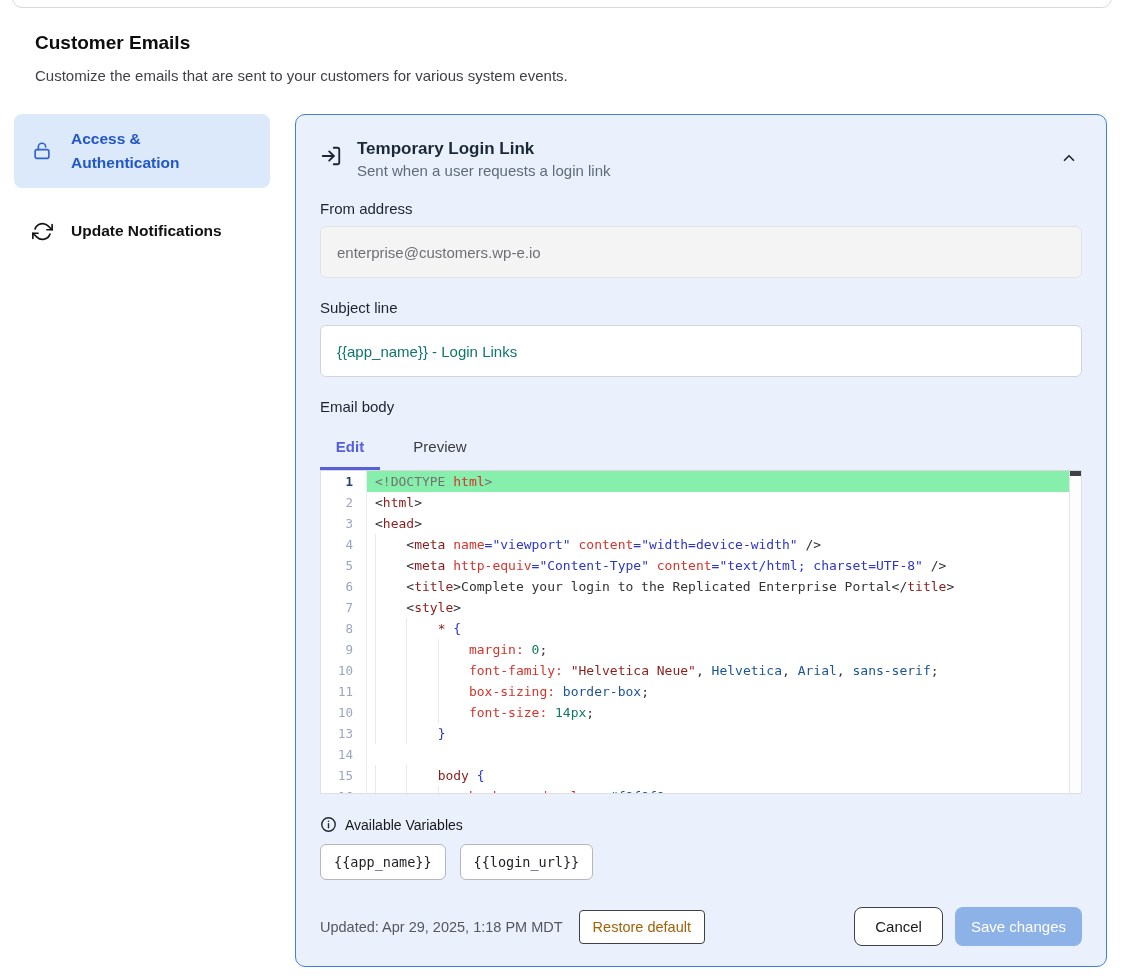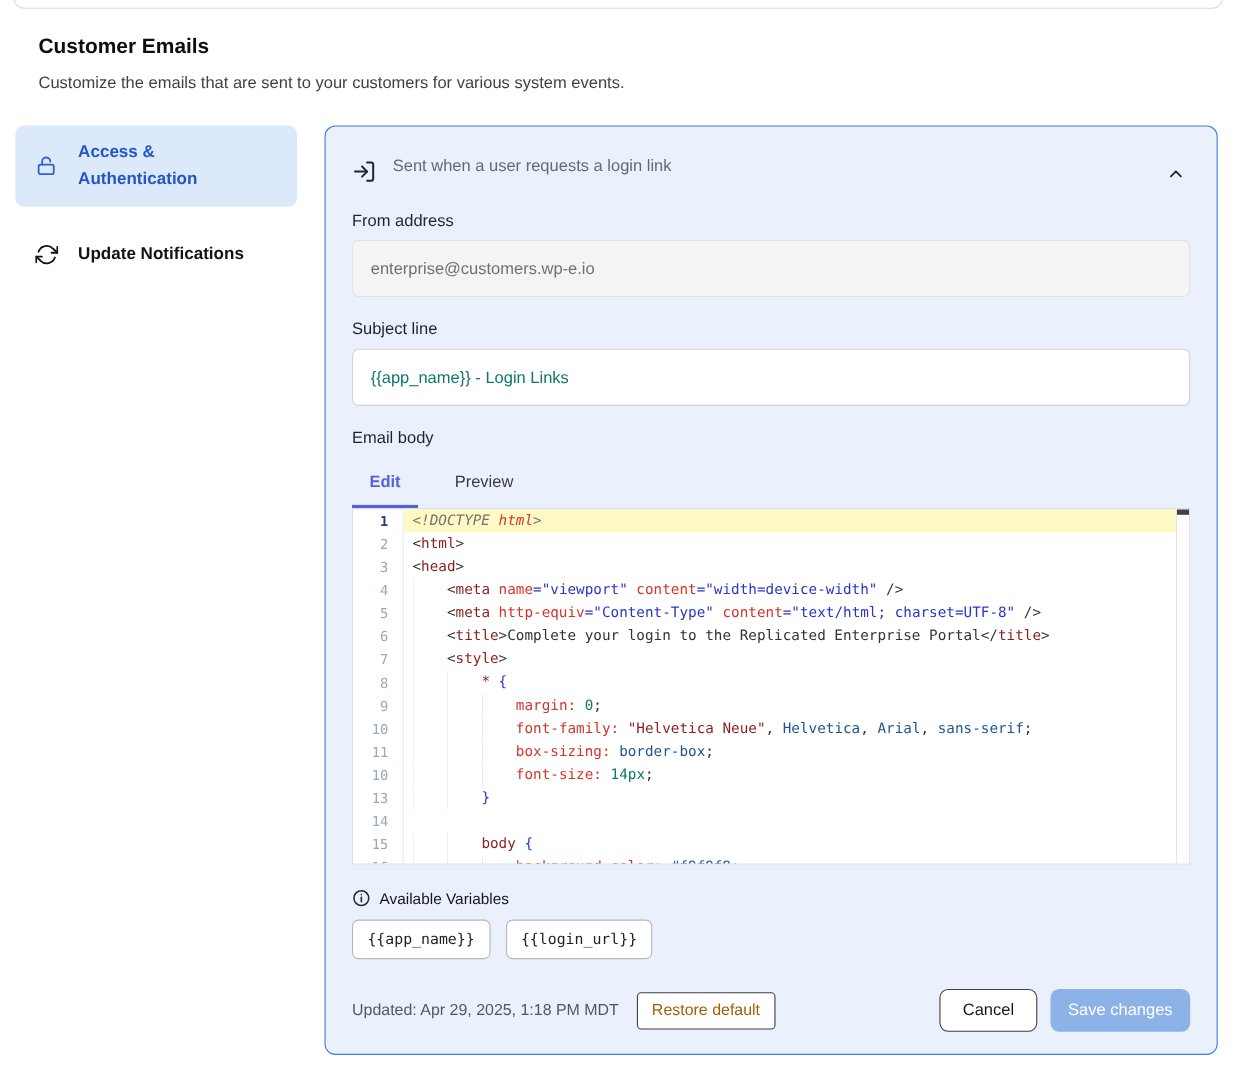--- a/index.html
+++ b/index.html
@@ -49,21 +49,21 @@
   .tab.inactive { width:76px; margin-left:22px; color:#3b3b40; border-bottom:3px solid transparent; }
 
   
   .editor { position:relative; height:324px; background:#ffffff; border:1px solid #dfdfe3; border-top:1px solid #d8d8dc;
             overflow:hidden; font-family:"DejaVu Sans Mono","Liberation Mono",monospace; font-size:13px; }
   .cm-line { display:flex; height:21px; line-height:21px; }
   .cm-line .gut { flex:0 0 46px; text-align:right; padding-right:13px; color:#9aa6bf; font-size:12.5px;
                   border-right:1px solid #ececf0; }
   .cm-line.active .gut { color:#23427a; font-weight:700; }
   .cm-line .code { flex:1; white-space:pre; padding-left:8px; }
-  .cm-line.active .code { background:#fef9c3;font-style:italic; }
+  .cm-line.active .code { background:#86efac; }
   .ind { display:inline-block; white-space:pre; box-shadow:inset 1px 0 0 #e9e9ec; }
   .tk-doc   { color:#737373; }
   .tk-tag   { color:#8b1d1d; }
   .tk-attr  { color:#d4342c; }
   .tk-str   { color:#2d35c8; }
   .tk-prop  { color:#d4342c; }
   .tk-cstr  { color:#8b1d1d; }
   .tk-kw    { color:#1c5590; }
   .tk-num   { color:#0e7a5f; }
   .tk-brace { color:#2d35c8; }
@@ -129,20 +129,21 @@
 
     <div class="panel-header">
       <span class="icn">
         <svg width="22" height="22" viewBox="0 0 24 24" fill="none" stroke="#20262f" stroke-width="2" stroke-linecap="round" stroke-linejoin="round">
           <path d="M15 3h4a2 2 0 0 1 2 2v14a2 2 0 0 1-2 2h-4"></path>
           <polyline points="10 17 15 12 10 7"></polyline>
           <line x1="15" y1="12" x2="3" y2="12"></line>
         </svg>
       </span>
       <div class="panel-titles">
+        <div class="panel-title">Temporary Login Link</div>
         <div class="panel-sub">Sent when a user requests a login link</div>
       </div>
       <button class="collapse-btn">
         <span>
           <svg width="18" height="18" viewBox="0 0 24 24" fill="none" stroke="#20262f" stroke-width="2.2" stroke-linecap="round" stroke-linejoin="round">
             <polyline points="6 15 12 9 18 15"></polyline>
           </svg>
         </span>
       </button>
     </div>

